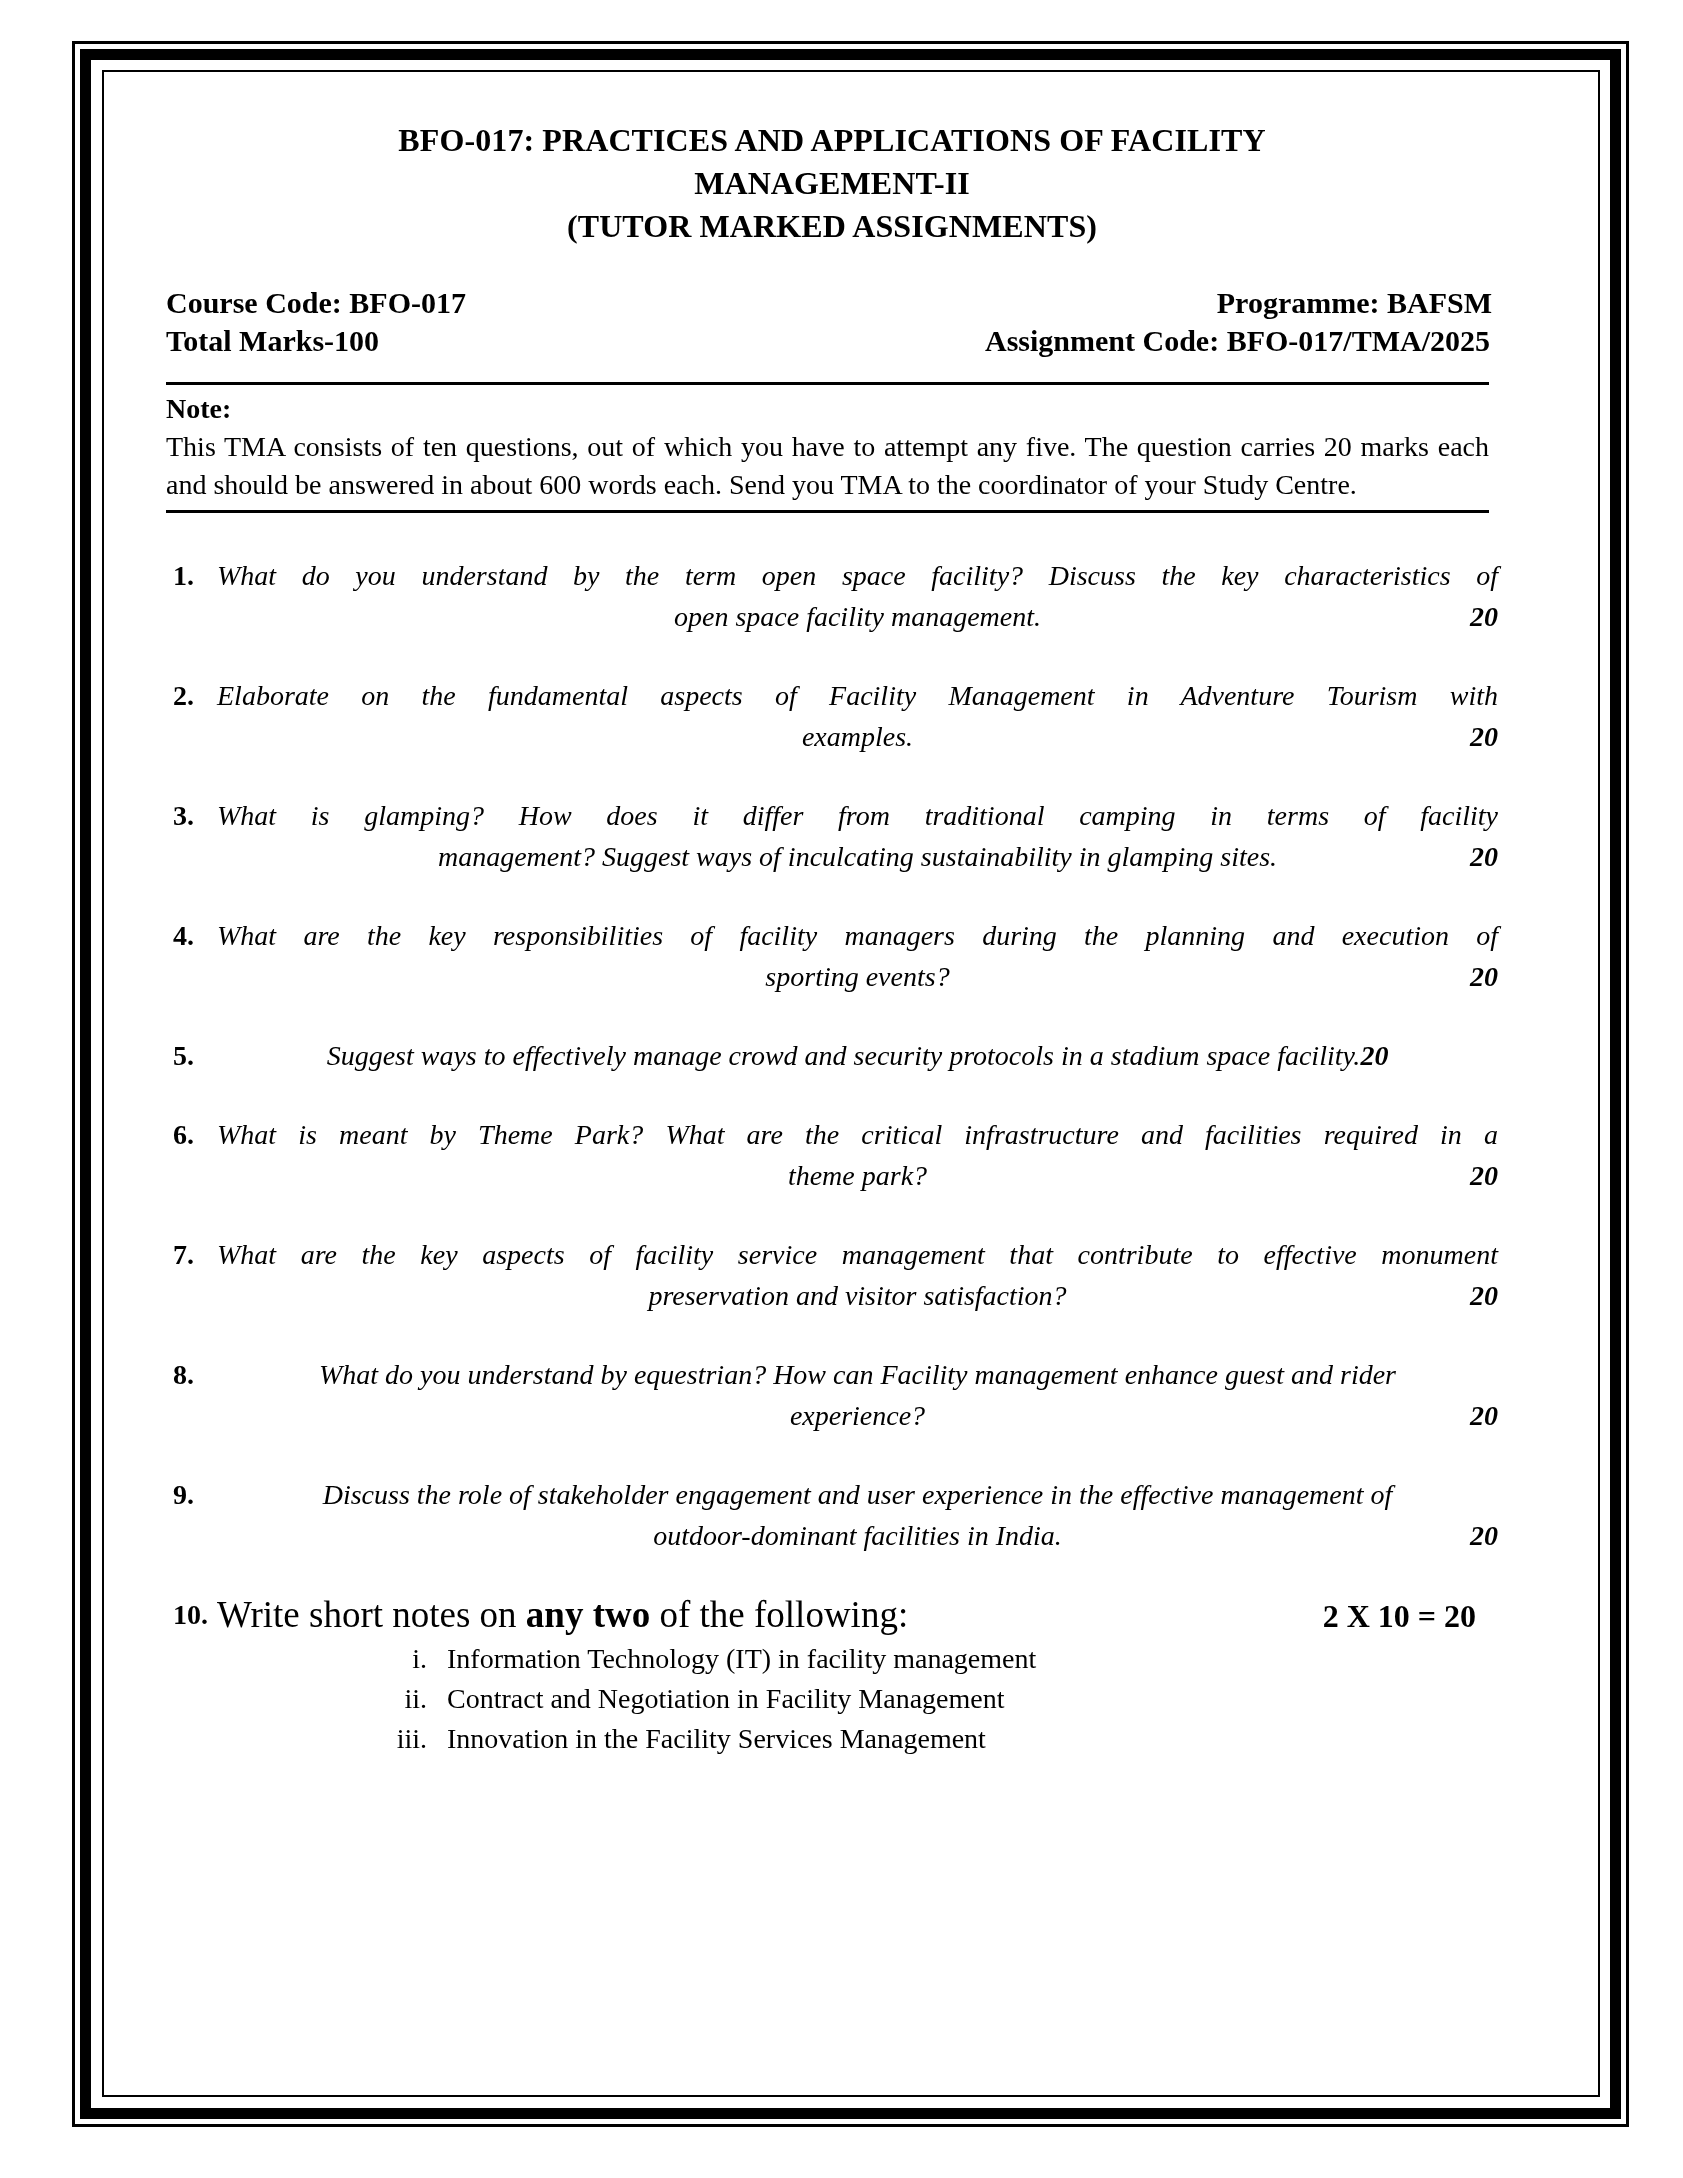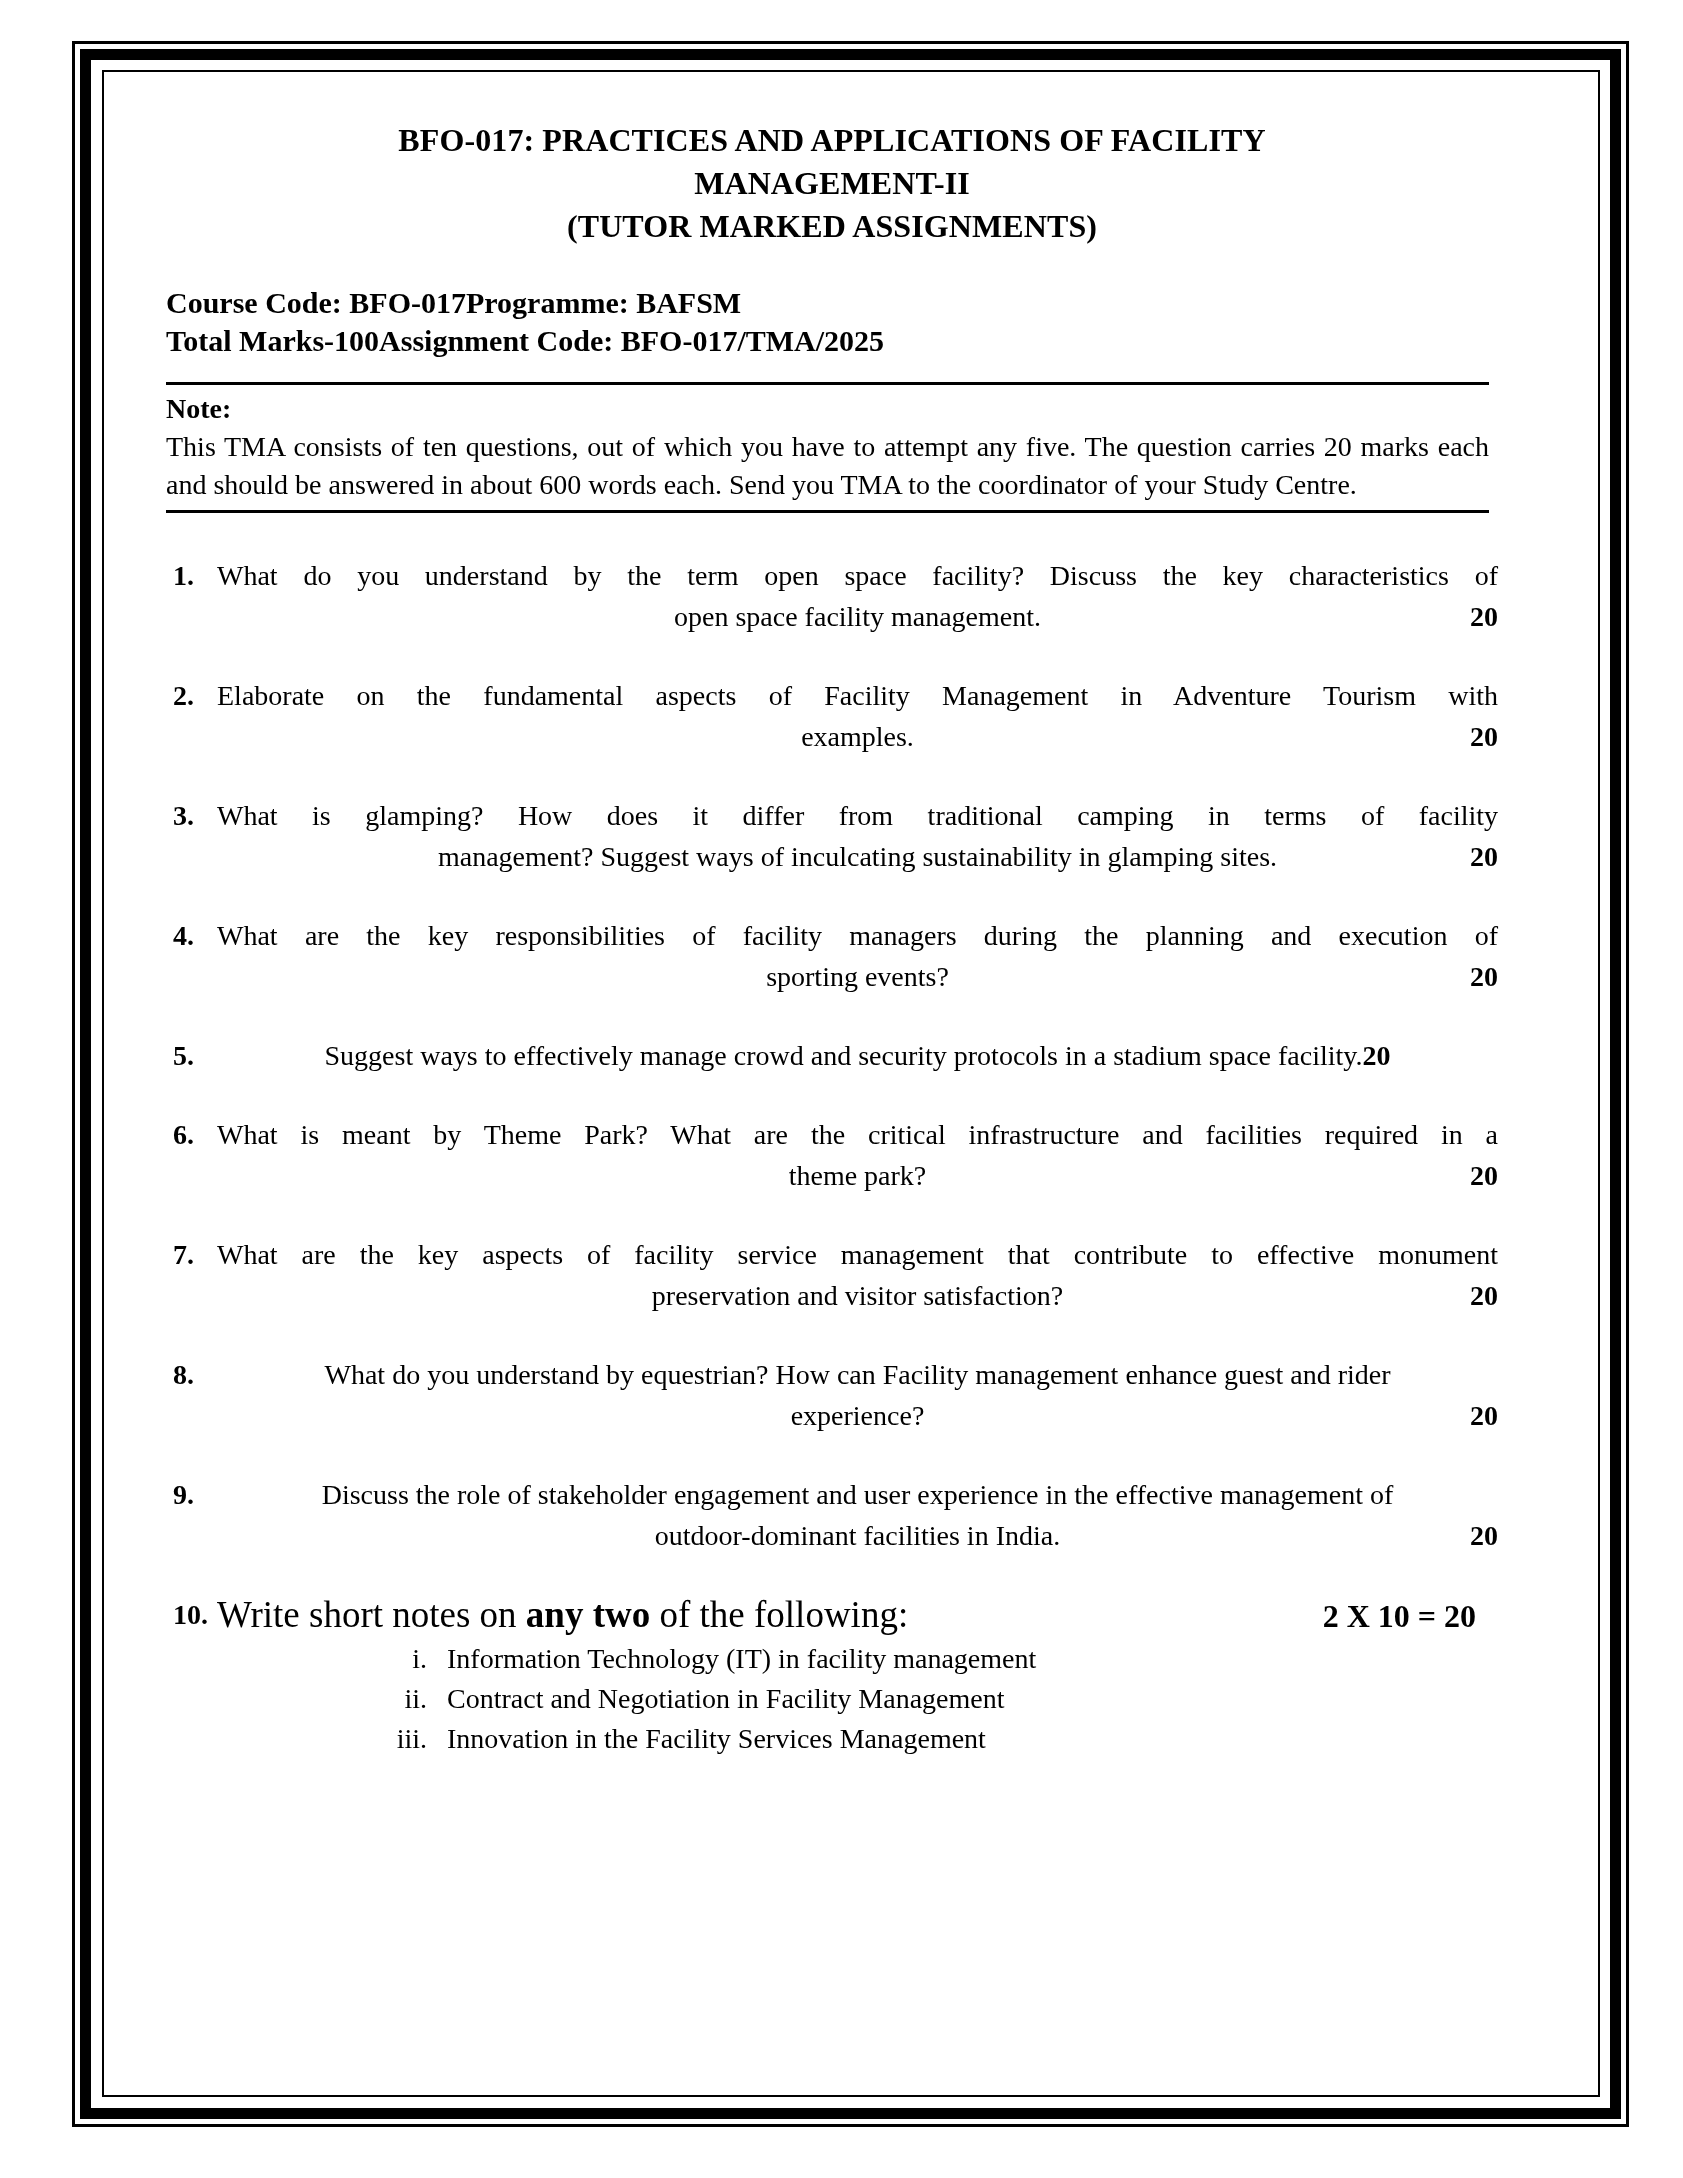--- a/index.html
+++ b/index.html
@@ -74,21 +74,21 @@
 
   
   .meta {
     margin-top: 36px;
     font-weight: bold;
     font-size: 30px;
     line-height: 38px;
   }
   .meta-row {
     display: flex;
-    justify-content: flex-start;
+    justify-content: space-between;
     align-items: baseline;
     padding-right: 6px;
   }
   .meta-row .left { white-space: nowrap; }
   .meta-row .right { white-space: nowrap; }
   .meta-row.row2 .right { padding-right: 2px; }
 
   
   .note-block {
     margin-top: 22px;
@@ -136,20 +136,21 @@
     font-size: 28px;
     line-height: 41px;
     text-align: justify;
     text-justify: inter-word;
     position: relative;
   }
 
   .q-line {
     display: block;
     position: relative;
+    font-style: italic;
   }
   .q-line.justify {
     text-align: justify;
     text-align-last: justify;
   }
   .q-line.last {
     text-align: center;
   }
   .mark-right {
     font-weight: bold;

